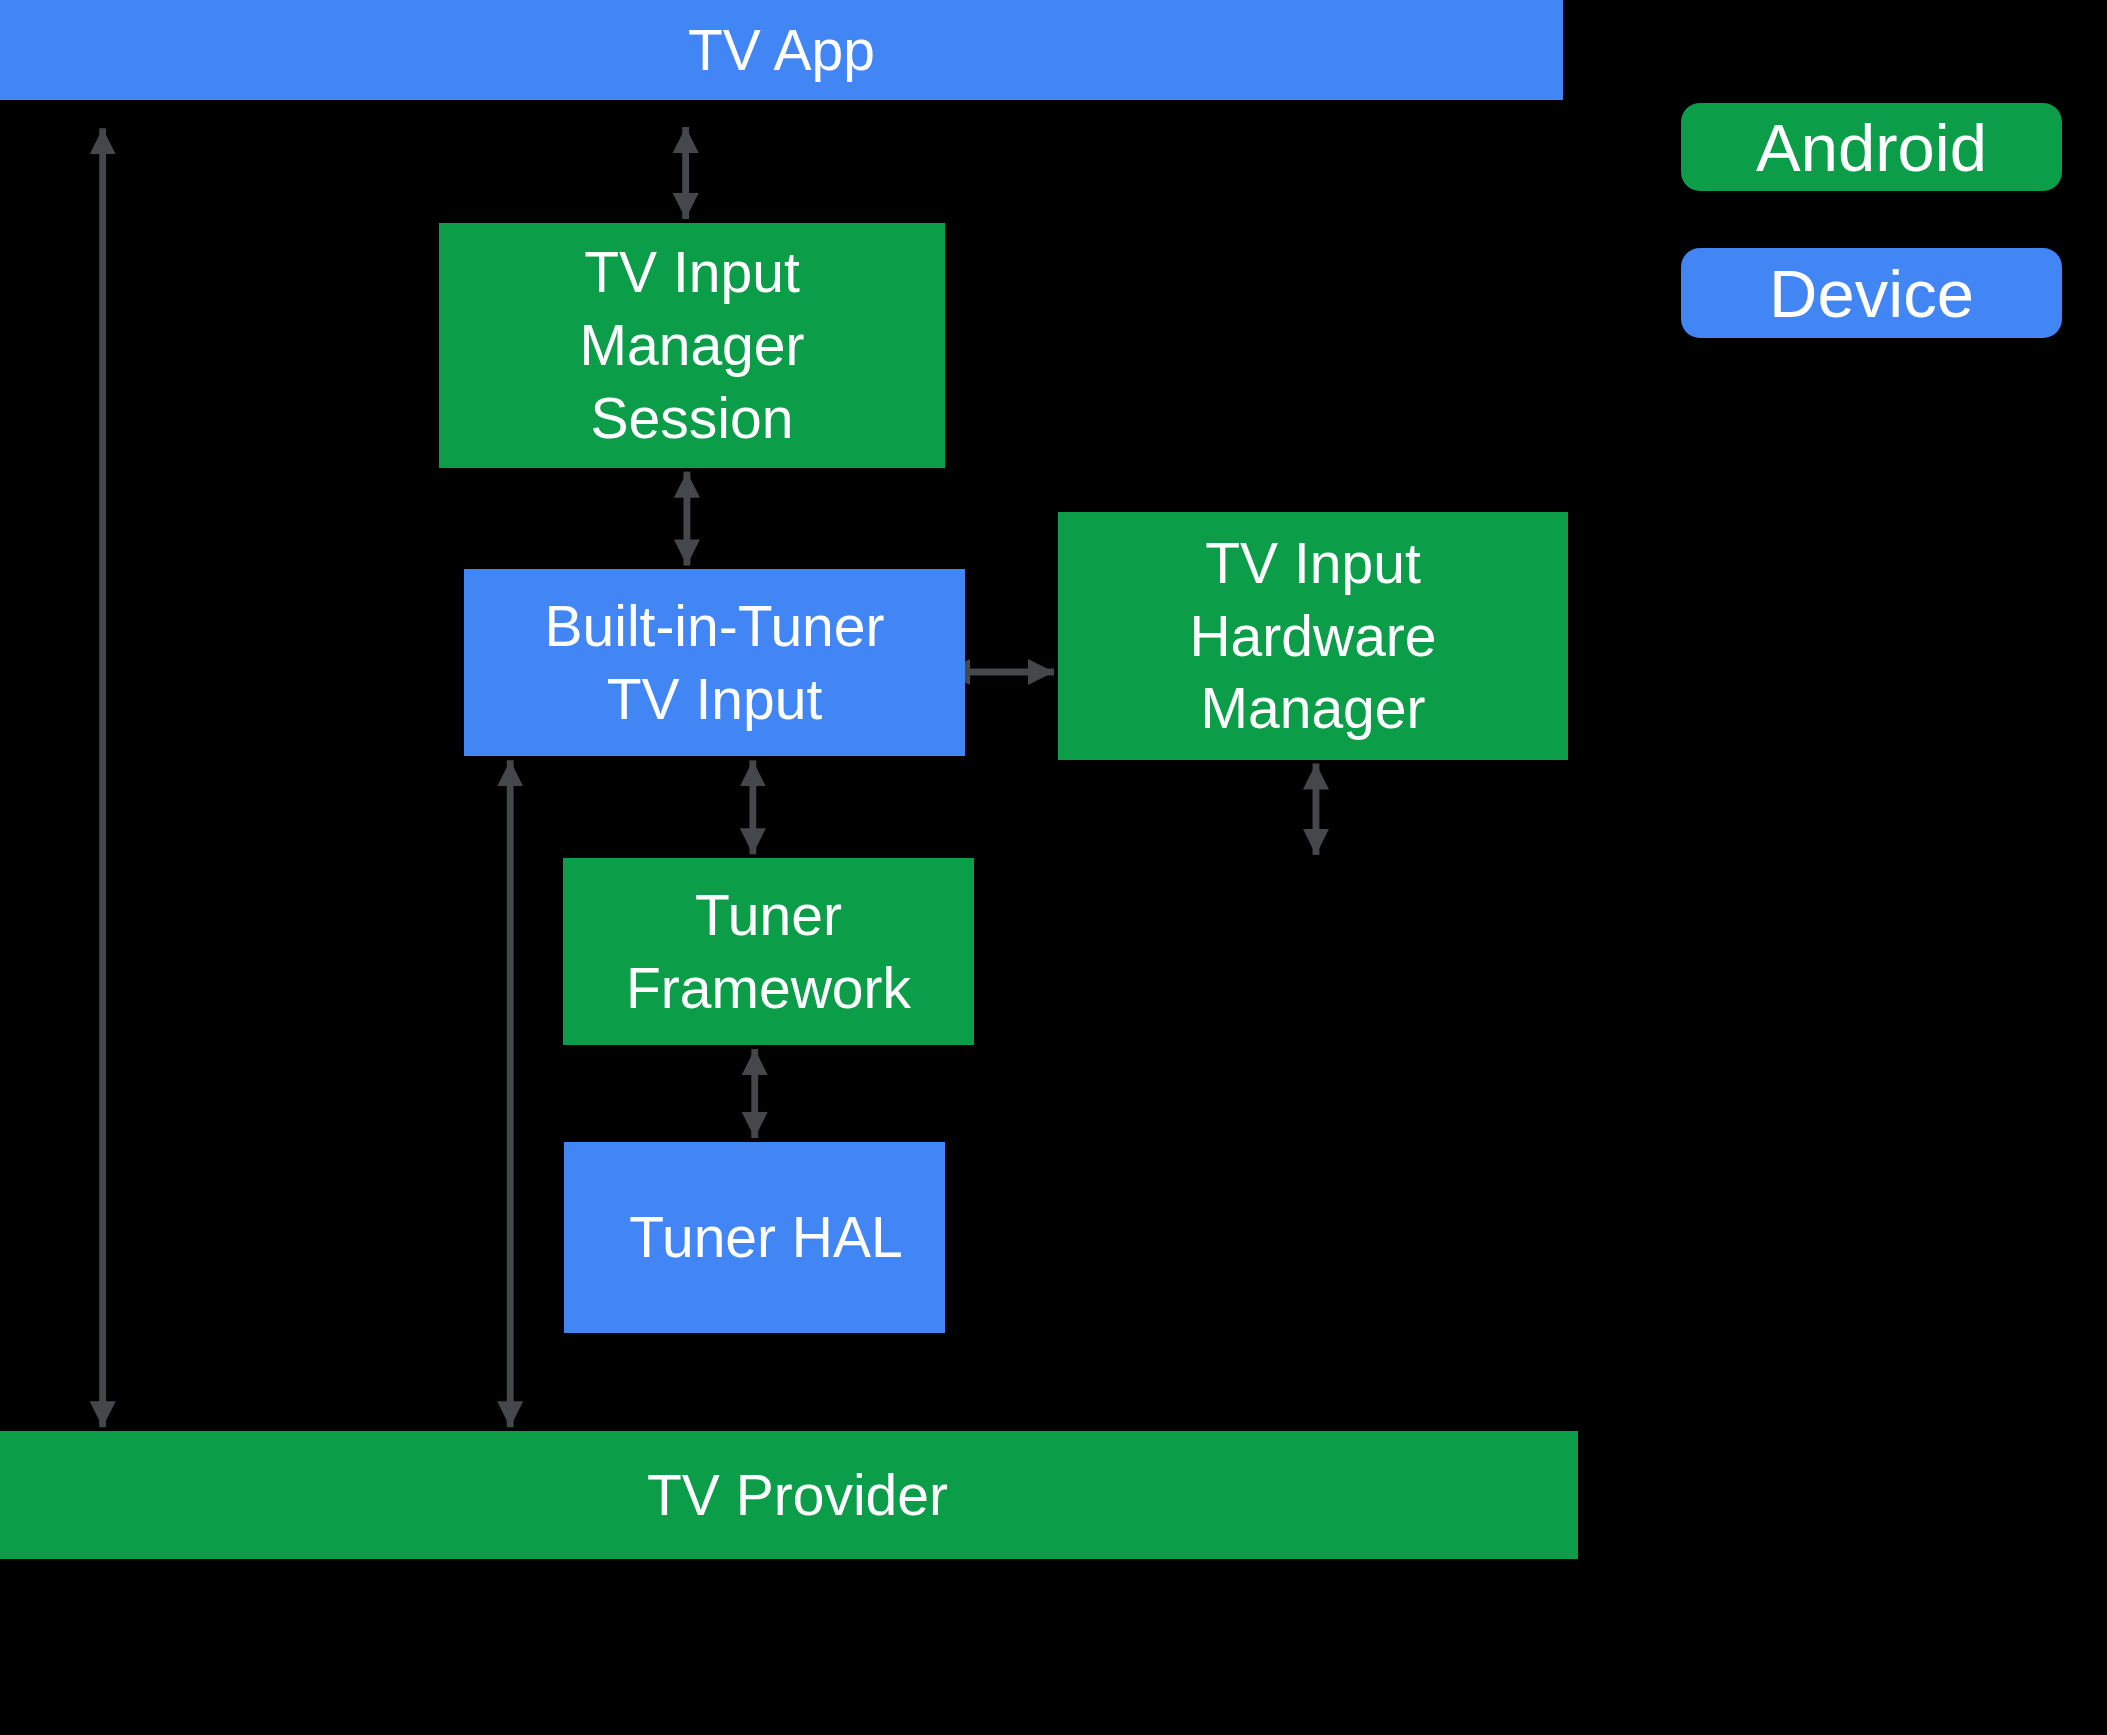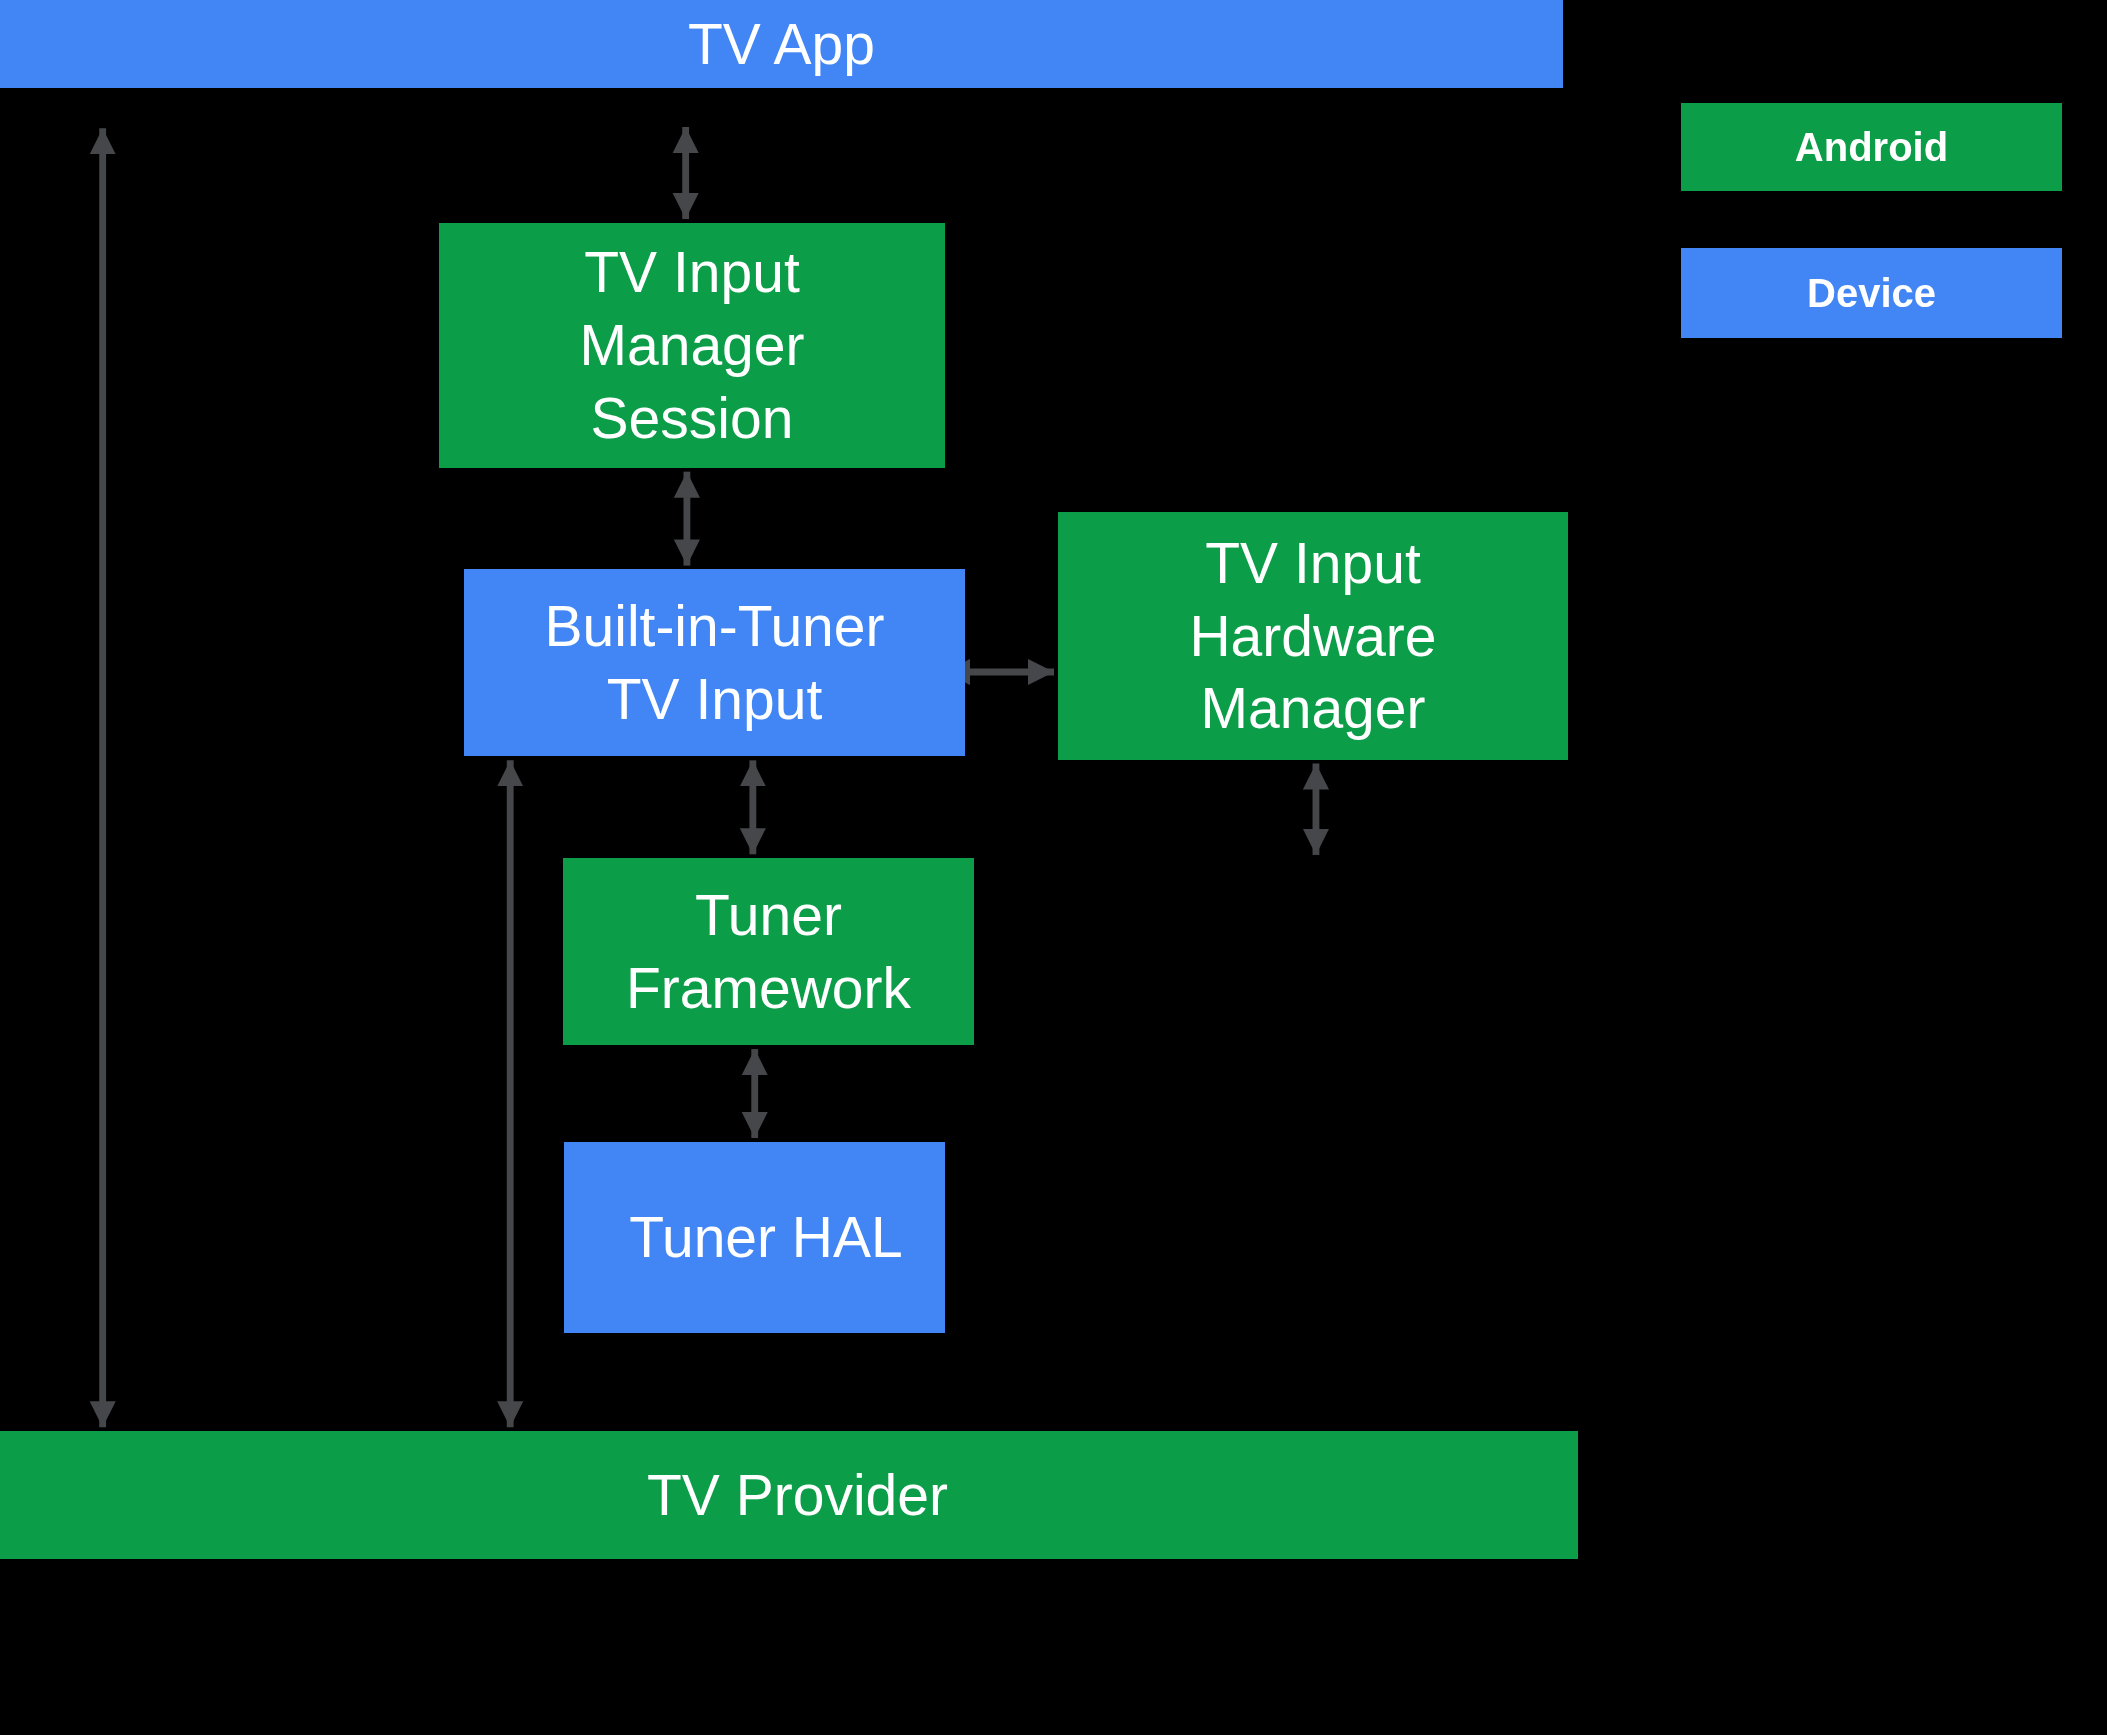--- a/index.html
+++ b/index.html
@@ -25,37 +25,38 @@
     font-size: 57px;
     font-weight: 500;
     line-height: 1.28;
     white-space: pre-line;
     box-sizing: border-box;
   }
   .android { background: var(--android-green, #0c9d49); }
   .device  { background: var(--device-blue, #4285f4); }
 
   
-  #n-tv-app        { left: 0;      top: 0;      width: 1563px; height: 88px; }
+  #n-tv-app        { left: 0;      top: 0;      width: 1563px; height: 100px; }
   #n-tim-session   { left: 439px;  top: 223px;  width: 506px;  height: 245px; }
   #n-built-in      { left: 464px;  top: 569px;  width: 501px;  height: 187px; }
   #n-hw-mgr        { left: 1058px; top: 512px;  width: 510px;  height: 248px; }
   #n-tuner-fw      { left: 563px;  top: 858px; width: 411px;  height: 187px; }
   #n-tv-input-hal  { left: 1058px; top: 859px; width: 510px;  height: 188px; }
   #n-tuner-hal     { left: 564px;  top: 1142px; width: 381px;  height: 191px; padding-left: 23px; }
   #n-tv-provider   { left: 0;      top: 1431px; width: 1578px; height: 128px; padding-left: 17px; }
 
   .legend-box {
     position: absolute;
     display: flex;
     align-items: center;
     justify-content: center;
     color: var(--text, #fff);
-    font-size: 40px;
-    font-weight: 700;
+    font-size: 67px;
+    font-weight: 400;
+    border-radius: 19px;
   }
   #legend-android { left: 1681px; top: 103px; width: 381px; height: 88px; }
   #legend-device  { left: 1681px; top: 224px; width: 381px; height: 90px; margin-top: 24px; }
 
   #arrows {
     position: absolute;
     left: 0; top: 0;
     width: 2108px;
     height: 1736px;
     pointer-events: none;

